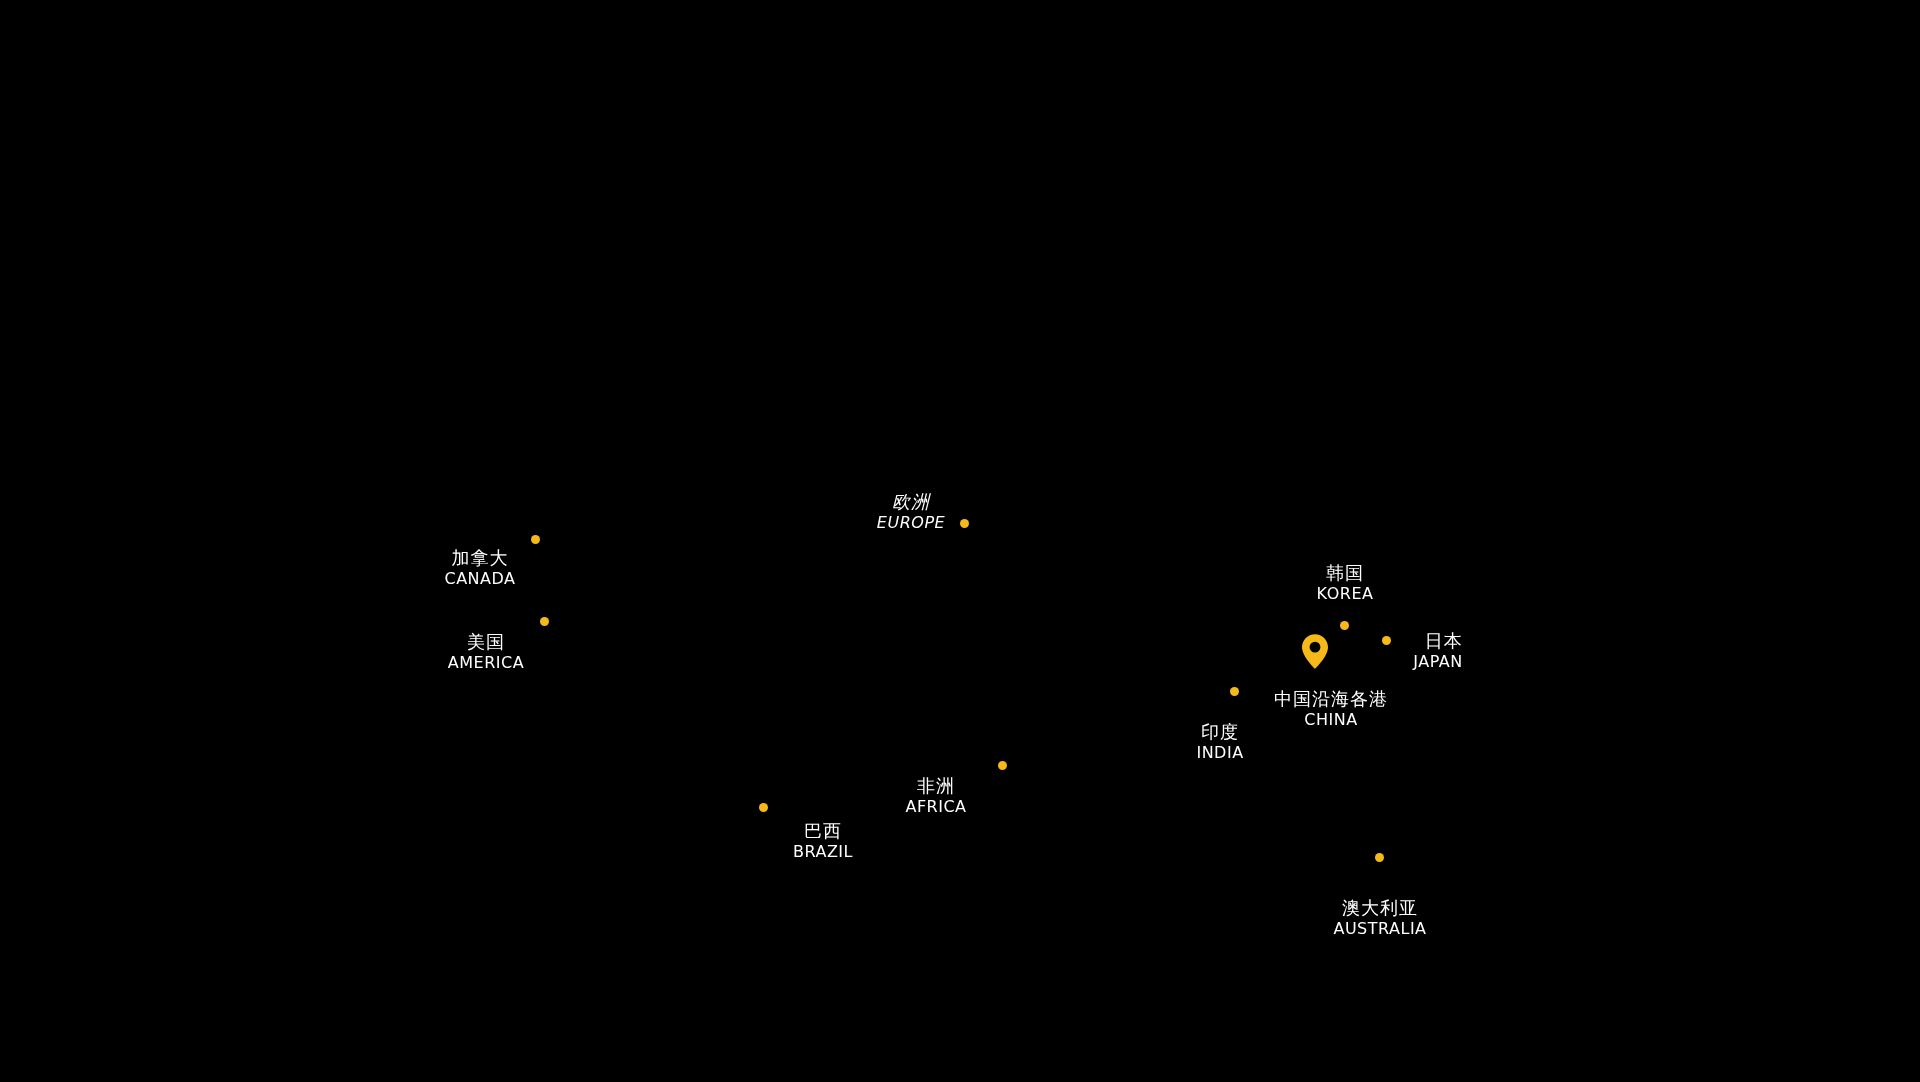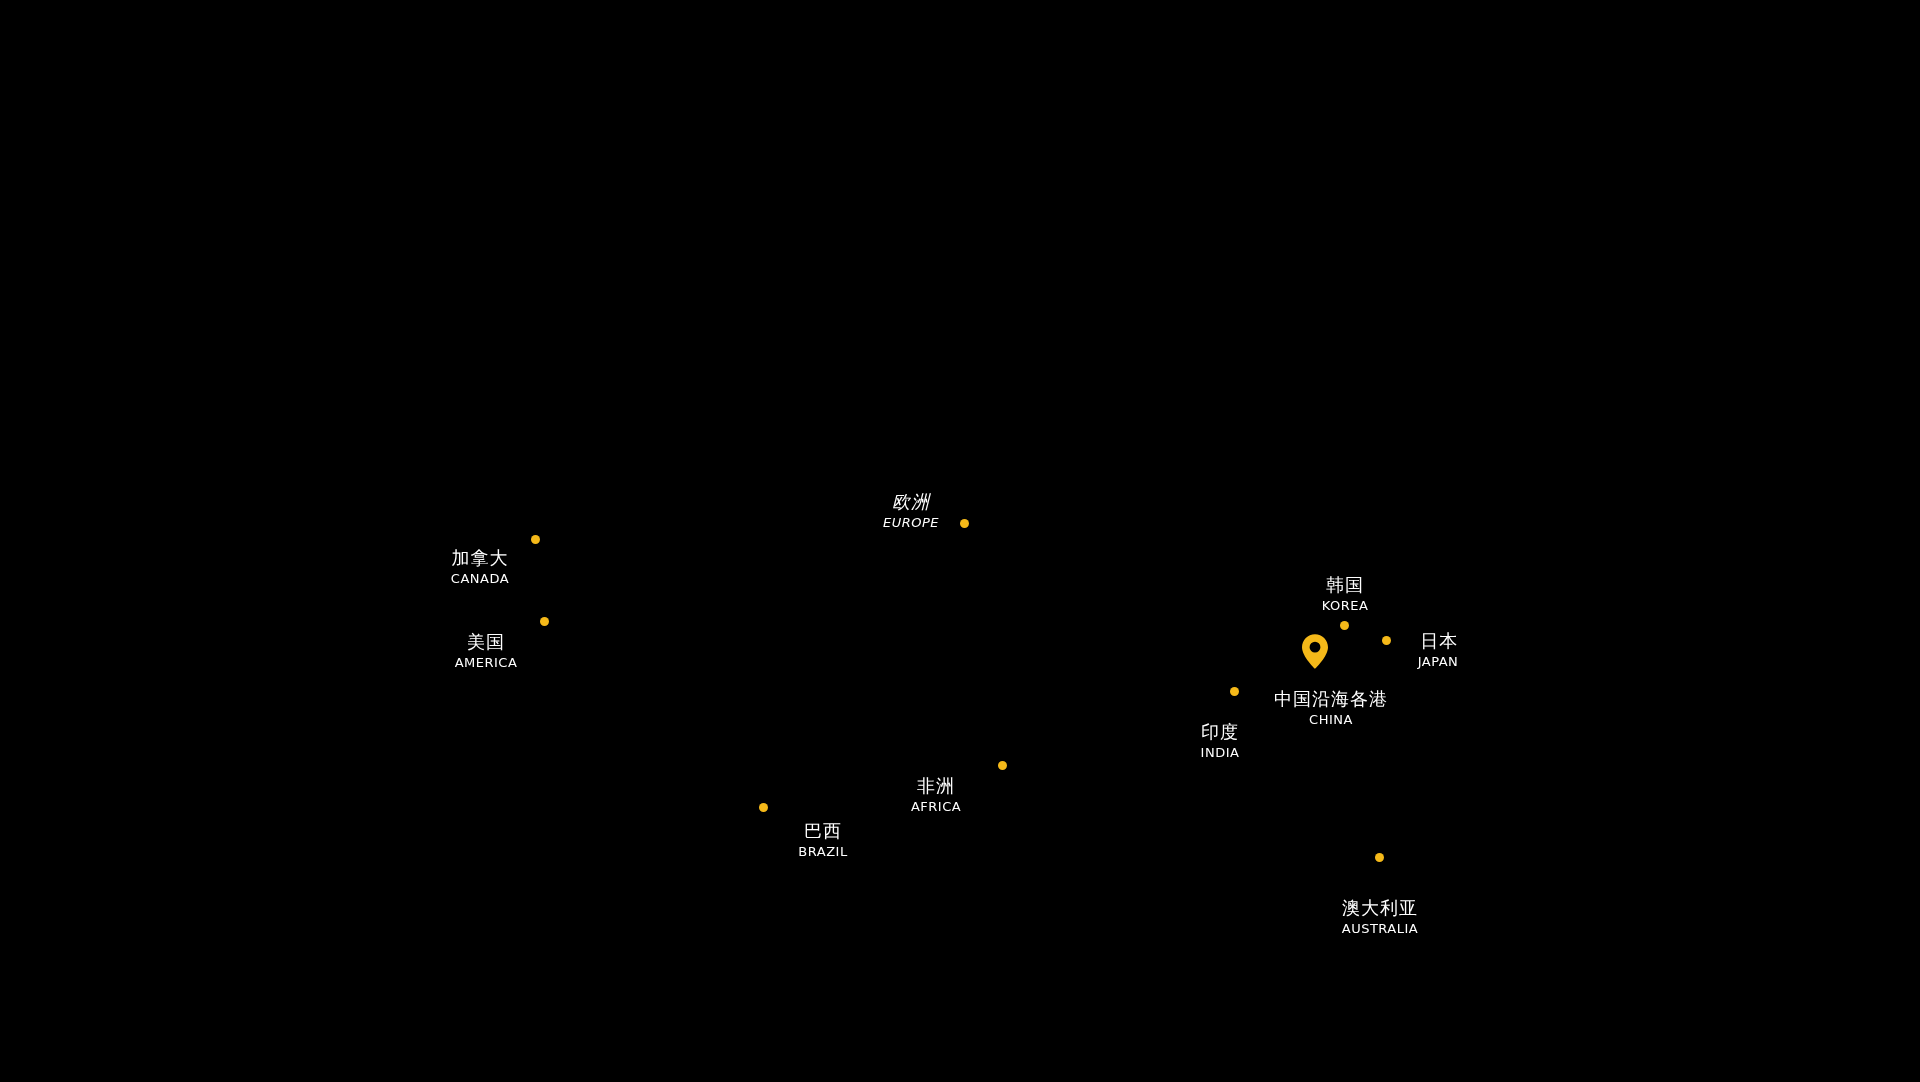--- a/index.html
+++ b/index.html
@@ -32,21 +32,21 @@
     text-align: center;
     color: #ffffff;
     white-space: nowrap;
   }
   .loc-label .zh {
     font-size: 18px;
     line-height: 23px;
     letter-spacing: 1px;
   }
   .loc-label .en {
-    font-size: 13px;
+    font-size: 16px;
     line-height: 19px;
     letter-spacing: 0.5px;
   }
   .pin {
     position: absolute;
     color: var(--accent, #F5B919);
     line-height: 0;
   }
 </style>
 </head>
@@ -66,21 +66,21 @@
     <div class="en">AMERICA</div>
   </div>
 
   <span class="dot" style="left:960px; top:519px;"></span>
   <div class="loc-label" style="left:911px; top:490px;font-style:italic;">
     <div class="zh">欧洲</div>
     <div class="en">EUROPE</div>
   </div>
 
   <span class="dot" style="left:1340px; top:621px;"></span>
-  <div class="loc-label" style="left:1345px; top:573px;">
+  <div class="loc-label" style="left:1345px; top:561px;">
     <div class="zh">韩国</div>
     <div class="en">KOREA</div>
   </div>
 
   <span class="dot" style="left:1382px; top:636px;"></span>
   <div class="loc-label" style="left:1438px; top:629px;text-align:right;">
     <div class="zh">日本</div>
     <div class="en">JAPAN</div>
   </div>
 

